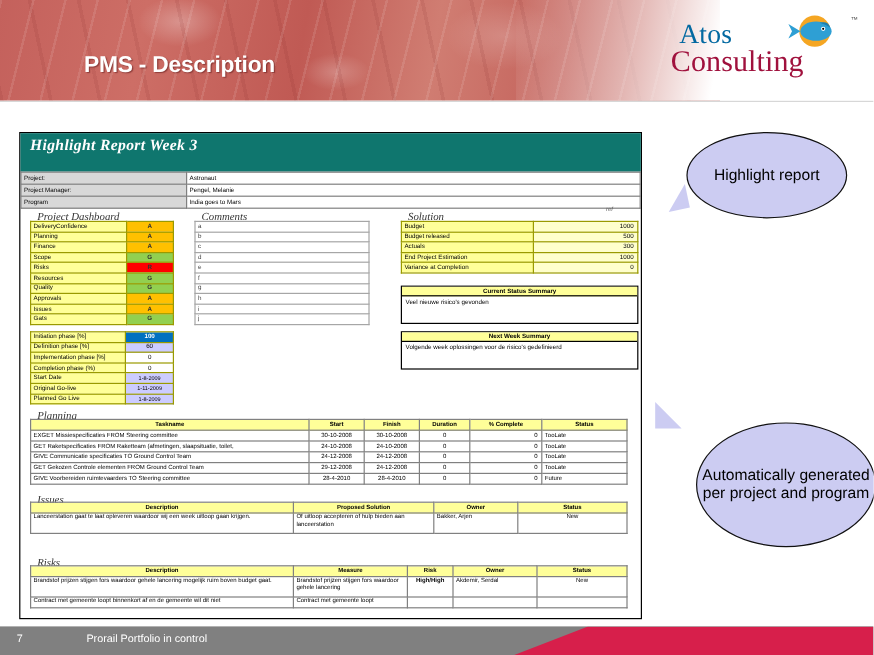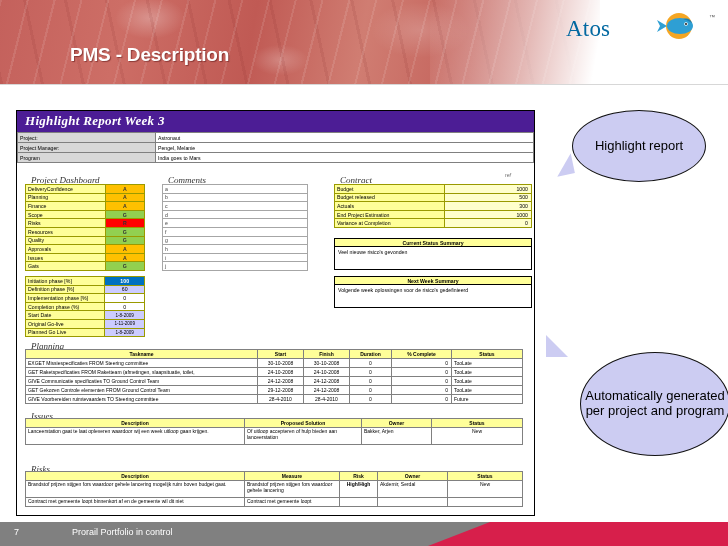--- a/index.html
+++ b/index.html
@@ -71,21 +71,21 @@
     position:absolute; right:12px; top:5px; font-size:10px; font-weight:bold;
     color:#fff; letter-spacing:0.1px;
   }
 
   
   .sheet {
     position:absolute; left:16px; top:110px; width:519px; height:406px;
     background:#ffffff; border:1px solid #000;
   }
   .rpt-title-bar {
-    height:21px; background:#4c1d95; color:#fff;
+    height:32px; background:#0f766e; color:#fff;
     font-family:"Liberation Serif", serif; font-style:italic; font-size:13px;
     padding:2px 0 0 8px; letter-spacing:0.3px; font-weight:bold;
   }
 
   table { border-collapse: collapse; }
   .meta { width:100%; table-layout:fixed; }
   .meta td { border:1px solid #808080; font-size:5.2px; height:10px; padding:0 2px; color:#000; }
   .meta td.lbl { width:138px; background:#d8d8d8; }
   .meta td.val { background:#ffffff; }
 
@@ -184,20 +184,21 @@
   <div class="banner-petal"></div>
   <div class="banner-fade"></div>
   <div class="banner-white"></div>
 </div>
 <div class="banner-rule"></div>
 
 <div class="slide-title">PMS - Description</div>
 
 <div class="logo">
   <span class="logo-atos">Atos</span>
+  <span class="logo-consulting">Consulting</span>
   <span class="logo-tm">™</span>
   <svg class="logo-fish" width="48" height="30" viewBox="0 0 48 30">
     <circle cx="26" cy="14" r="13" fill="#f5a623"></circle>
     <ellipse cx="27" cy="14" rx="13" ry="8" fill="#2e9fd4"></ellipse>
     <path d="M14 14 L4 8 L7 14 L4 20 Z" fill="#2e9fd4"></path>
     <path d="M30 7 q7 -2 9 4 q-5 -3 -9 -4z" fill="#1d7fb0"></path>
     <circle cx="33" cy="12" r="1.8" fill="#ffffff"></circle>
     <circle cx="33" cy="12" r="0.9" fill="#000000"></circle>
   </svg>
 </div>
@@ -218,21 +219,21 @@
     <tr>
       <td class="lbl">Program</td>
       <td class="val">India goes to Mars</td>
     </tr>
   </tbody>
     </table>
 </div>
 
 <div class="sect" style="position:absolute;left:25px;top:170px;">Project Dashboard</div>
 <div class="sect" style="position:absolute;left:162px;top:170px;">Comments</div>
-<div class="sect sect-fin">Contract</div>
+<div class="sect sect-fin">Solution</div>
 <div class="sect-ref">ref</div>
 
 <table class="dash">
   <tbody>
       <tr>
         <td class="k">DeliveryConfidence</td>
         <td class="v v-A">A</td>
       </tr>
   <tr>
         <td class="k">Planning</td>

